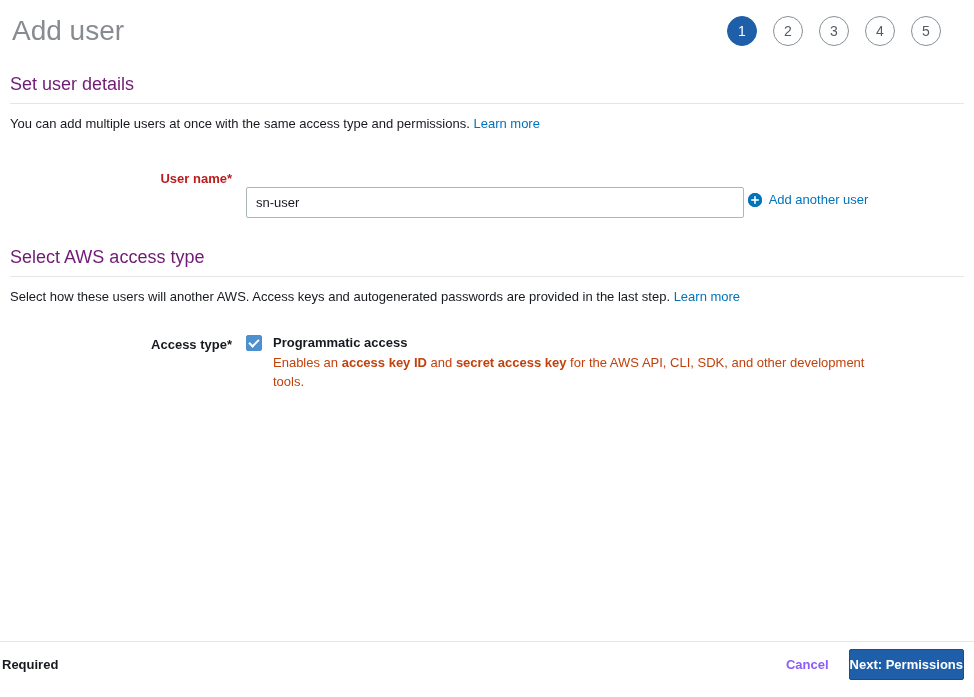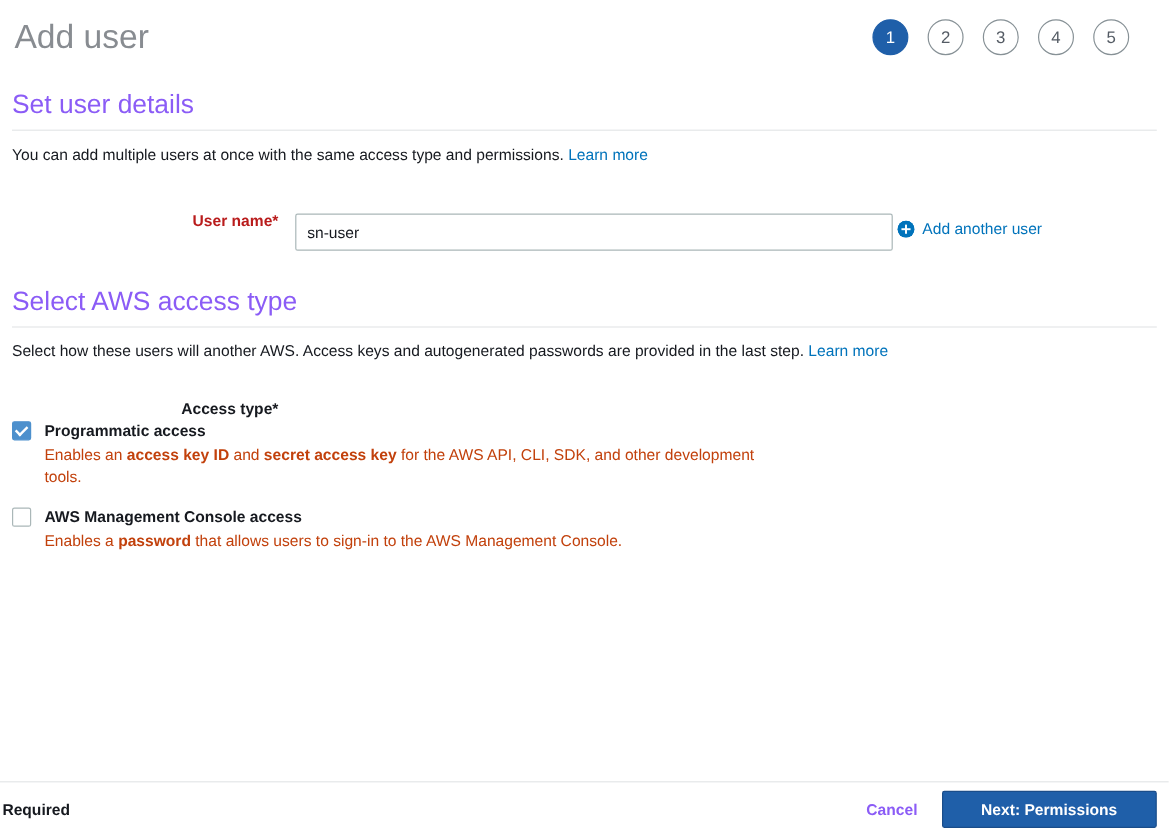--- a/index.html
+++ b/index.html
@@ -63,23 +63,23 @@
     background: #1f5fa9;
     border-color: #1f5fa9;
     color: #ffffff;
   }
 
   
   .section {
     padding: 0 10px;
   }
   .section-title {
-    font-size: 22px;
+    font-size: 18px;
     font-weight: normal;
-    color: #8b5cf6;
+    color: #701a75;
     margin: 22px 0 8px 0;
   }
   .hr {
     border: 0;
     border-top: 1px solid #e4e6e8;
     margin: 0 0 11px 0;
   }
   .section-desc {
     font-size: 13px;
     color: #16191f;
@@ -117,21 +117,21 @@
     font-size: 13px;
     color: #16191f;
     font-family: "Liberation Sans", sans-serif;
     box-sizing: border-box;
     background: #ffffff;
   }
   .add-another {
     display: inline-flex;
     align-items: center;
     gap: 7px;
-    margin-top: 14px;
+    margin-top: 28px;
     color: #0073bb;
     font-size: 13px;
     cursor: pointer;
   }
   .plus-icon {
     width: 14px;
     height: 14px;
     border-radius: 50%;
     background: #0073bb;
     color: #ffffff;
@@ -142,21 +142,20 @@
     justify-content: center;
     font-weight: bold;
   }
   .plus-icon svg { display: block; }
 
   
   .access-row {
     display: flex;
     align-items: flex-start;
     margin-top: 28px;
-    flex-direction: column;
   }
   .access-label {
     width: 236px;
     text-align: right;
     padding-right: 14px;
     box-sizing: border-box;
     font-weight: bold;
     font-size: 13px;
     color: #16191f;
     line-height: 19px;
@@ -210,21 +209,21 @@
     max-width: 620px;
     margin-top: 1px;
   }
   .option-desc b { font-weight: bold; }
 
   
   .footer {
     position: absolute;
     left: 0;
     right: 0;
-    bottom: 0;
+    bottom: 10px;
     height: 46px;
     border-top: 1px solid #e4e6e8;
     display: flex;
     align-items: center;
     justify-content: space-between;
     padding: 0 10px 0 0;
     box-sizing: border-box;
     background: #ffffff;
   }
   .required {
@@ -249,21 +248,21 @@
     padding: 6px 4px;
   }
   .btn-primary {
     background: #1f5fa9;
     border: 1px solid #1a4d8a;
     border-radius: 2px;
     color: #ffffff;
     font-size: 13px;
     font-weight: bold;
     font-family: "Liberation Sans", sans-serif;
-    padding: 0 32px;
+    padding: 0 0;
     height: 31px;
     cursor: pointer;
   }
 </style>
 </head>
 <body>
 
 <div class="page">
 
   <div class="header">
@@ -328,29 +327,20 @@
         <div class="option">
           <div class="checkbox checked"></div>
           <div class="option-body">
             <div class="option-title">Programmatic access</div>
             <div class="option-desc">
               <span>Enables an </span><b>access key ID</b><span> and </span><b>secret access key</b><span> for the AWS API, CLI, SDK, and other development tools.</span>
             </div>
           </div>
         </div>
 
-        <div class="option">
-          <div class="checkbox"></div>
-          <div class="option-body">
-            <div class="option-title">AWS Management Console access</div>
-            <div class="option-desc">
-              <span>Enables a </span><b>password</b><span> that allows users to sign-in to the AWS Management Console.</span>
-            </div>
-          </div>
-        </div>
 
       </div>
     </div>
   </div>
 
   <div class="footer">
     <div class="required">Required</div>
     <div class="footer-actions">
       <button class="btn-cancel">Cancel</button>
       <button class="btn-primary">Next: Permissions</button>

